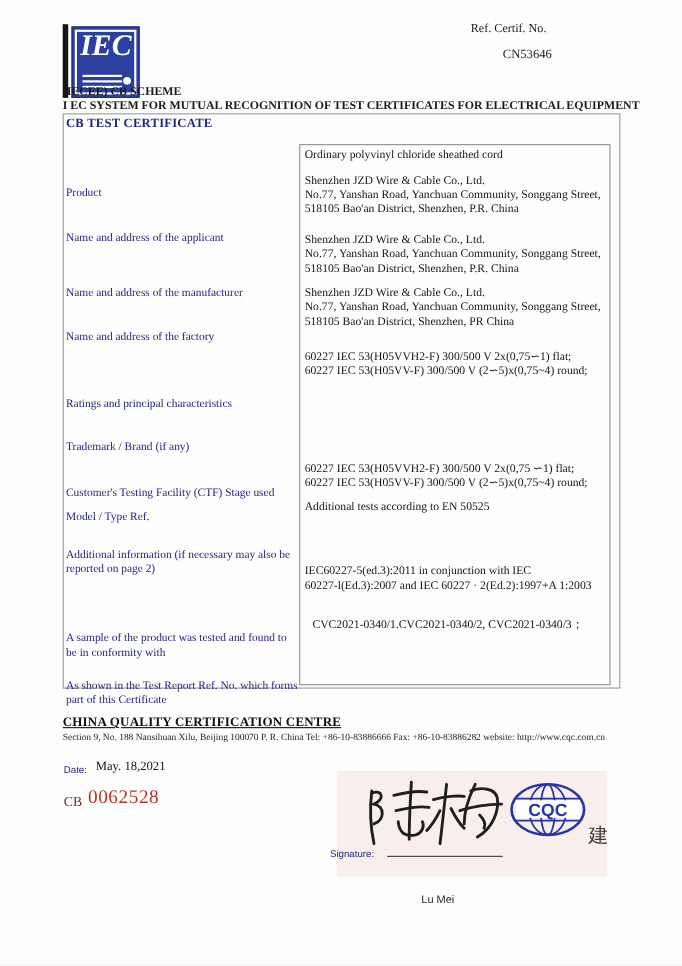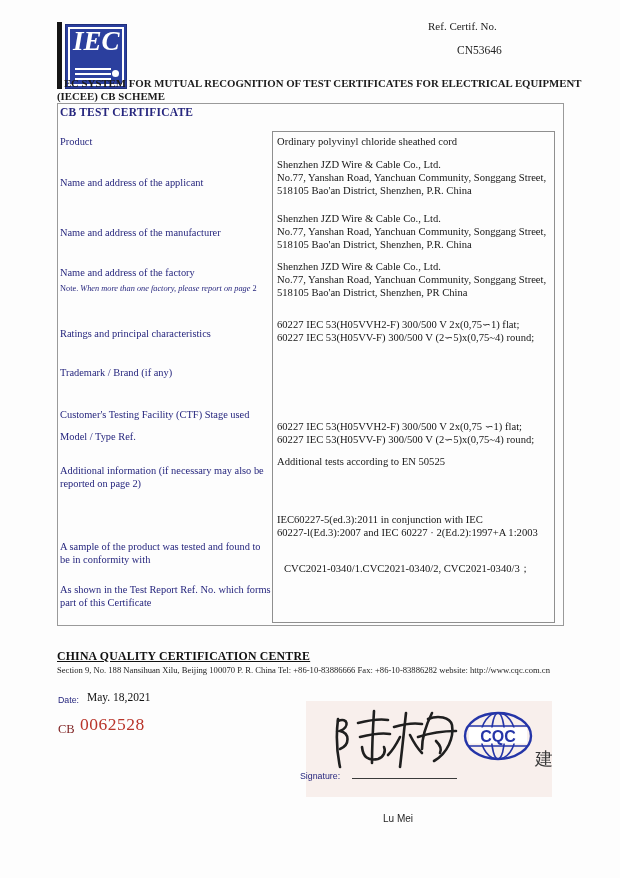--- a/index.html
+++ b/index.html
@@ -21,21 +21,21 @@
   .ref-label{left:428px; top:20px; font-size:11px; color:#222;}
   .ref-value{left:457px; top:44px; font-size:11.5px; color:#222;}
 
   .scheme{left:57px; top:77px; width:530px; font-size:10.8px; font-weight:bold; color:#1b1b1b; line-height:1.25;}
   .scheme span{display:block;}
 
   .outer-box{left:57px; top:103px; width:505px; height:521px; border:1px solid #9a9a9a;}
   .cert-title{left:60px; top:106px; font-size:11.5px; font-weight:600; color:#26267e; letter-spacing:0.2px;}
   .inner-box{left:272px; top:131px; width:281px; height:490px; border:1px solid #8f8f8f;}
 
-  .lbl{position:absolute; color:#26267e; font-size:10.4px; line-height:1.28; width:205px;}
+  .lbl{position:absolute; color:#26267e; font-size:10.4px; line-height:1.28; width:205px;margin-top:34px;}
   .lbl-product{left:60px; top:135px;}
   .lbl-applicant{left:60px; top:176px;}
   .lbl-manufacturer{left:60px; top:226px;}
   .lbl-factory{left:60px; top:266px;}
   .lbl-factory-note{left:60px; top:284px; font-size:8.3px; width:215px;}
   .lbl-factory-note .it{font-style:italic;}
   .lbl-ratings{left:60px; top:327px;}
   .lbl-trademark{left:60px; top:366px;}
   .lbl-ctf{left:60px; top:408px; width:215px;}
   .lbl-model{left:60px; top:430px;}
@@ -85,37 +85,32 @@
     <div class="iec-line" style="bottom:18px;"></div>
     <div class="iec-line" style="bottom:13px;"></div>
     <div class="iec-line" style="bottom:8px;"></div>
     <div class="iec-dot"></div>
   </div>
 
   <div class="abs ref-label">Ref. Certif. No.</div>
   <div class="abs ref-value">CN53646</div>
 
   <div class="abs scheme">
+    <span>(IECEE) CB SCHEME</span>
     <span>I EC SYSTEM FOR MUTUAL RECOGNITION OF TEST CERTIFICATES FOR ELECTRICAL EQUIPMENT</span>
-    <span>(IECEE) CB SCHEME</span>
   </div>
 
   <div class="abs outer-box"></div>
   <div class="abs cert-title">CB TEST CERTIFICATE</div>
   <div class="abs inner-box"></div>
 
   <div class="lbl lbl-product">Product</div>
   <div class="lbl lbl-applicant">Name and address of the applicant</div>
   <div class="lbl lbl-manufacturer">Name and address of the manufacturer</div>
   <div class="lbl lbl-factory">Name and address of the factory</div>
-  <div class="lbl lbl-factory-note">
-    <span>Note.</span>
-    <span class="it">When more than one factory, please report on page</span>
-    <span>2</span>
-  </div>
   <div class="lbl lbl-ratings">Ratings and principal characteristics</div>
   <div class="lbl lbl-trademark">Trademark / Brand (if any)</div>
   <div class="lbl lbl-ctf">Customer's Testing Facility (CTF) Stage used</div>
   <div class="lbl lbl-model">Model / Type Ref.</div>
   <div class="lbl lbl-additional">Additional information (if necessary may also be reported on page 2)</div>
   <div class="lbl lbl-conformity">A sample of the product was tested and found to be in conformity with</div>
   <div class="lbl lbl-testreport">As shown in the Test Report Ref. No. which forms part of this Certificate</div>
 
   <div class="val val-product">Ordinary polyvinyl chloride sheathed cord</div>
   <div class="val val-applicant">

